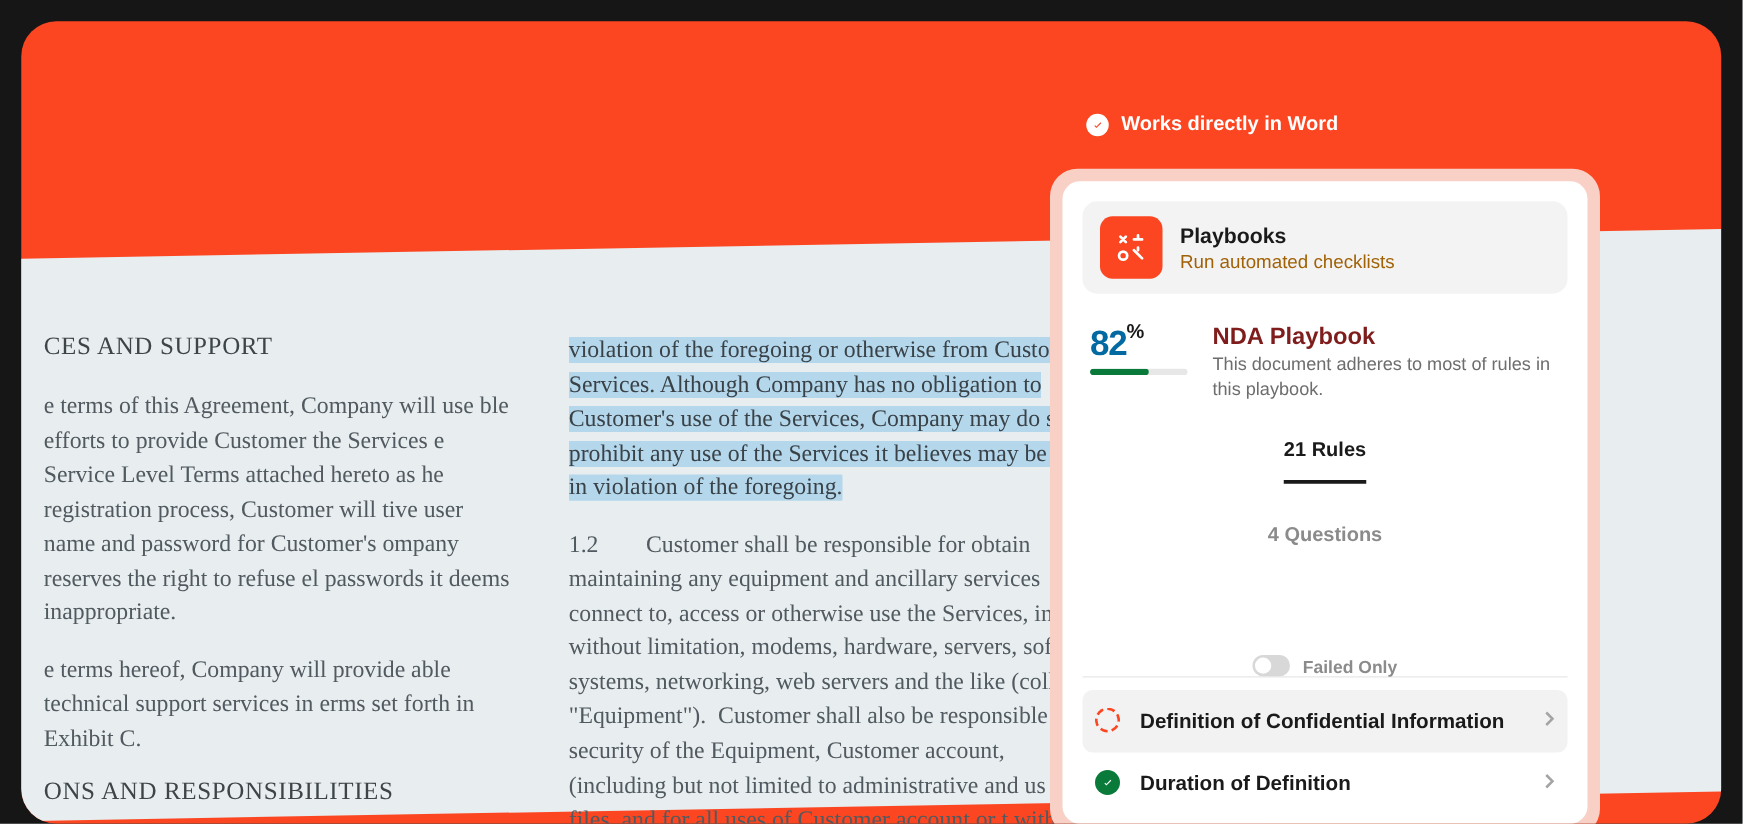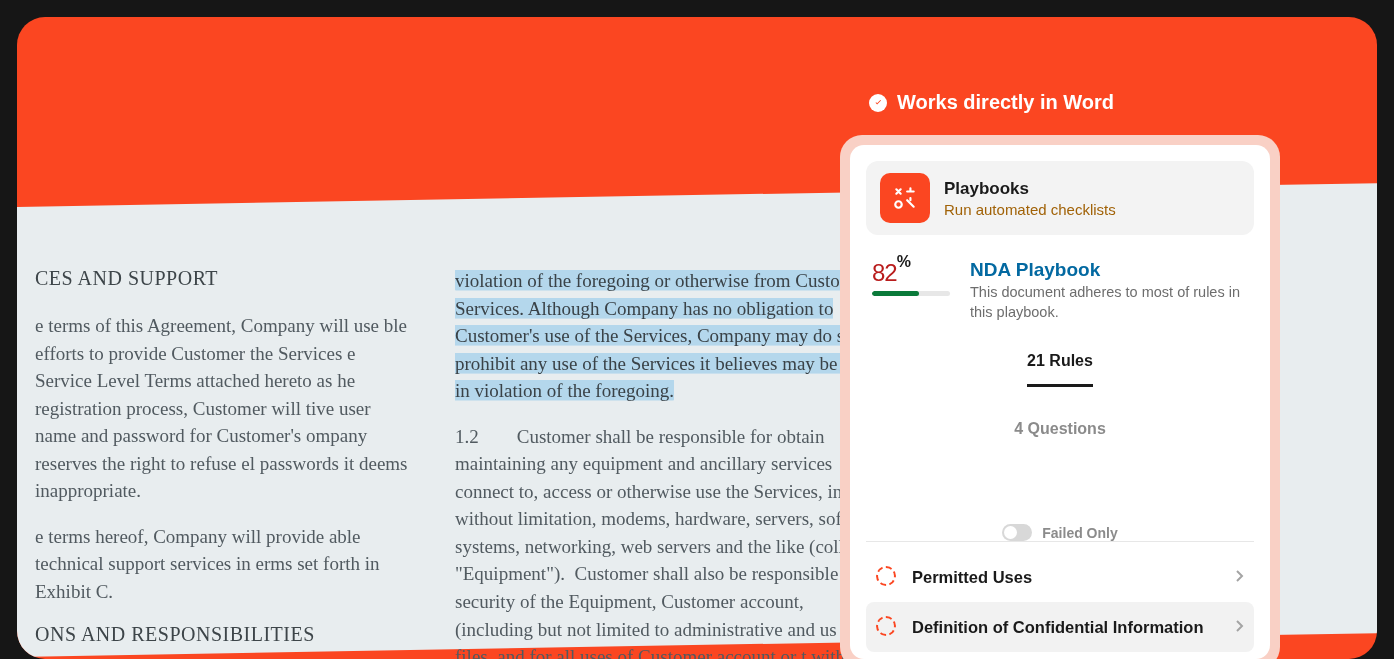--- a/index.html
+++ b/index.html
@@ -77,21 +77,21 @@
   color: #fb4621;
   display: flex;
   align-items: center;
   justify-content: center;
   font-size: 12px;
   font-weight: 900;
 }
 .word-banner-text {
   color: #fff;
   font-weight: 700;
-  font-size: 20px;
+  font-size: 16px;
 }
 .panel {
   position: absolute;
   top: 118px;
   left: 823px;
   width: 440px;
   bottom: -10px;
   background: #f9d0c5;
   border-radius: 22px;
   padding: 10px;
@@ -126,23 +126,23 @@
 .card-title { font-weight: 700; font-size: 17px; color: #1a1a1a; }
 .card-sub { font-size: 15px; color: #a16207; }
 .score-row {
   display: flex;
   gap: 20px;
   padding: 24px 6px 18px 6px;
   align-items: flex-start;
 }
 .score-block { position: relative; }
 .score-num {
-  font-size: 24px;
-  font-weight: 400;
-  color: #b91c1c;
+  font-size: 28px;
+  font-weight: 700;
+  color: #0369a1;
   letter-spacing: -1px;
 }
 .score-pct {
   font-size: 16px;
   font-weight: 800;
   color: #1a1a1a;
   position: relative;
   top: -14px;
 }
 .progress {
@@ -152,21 +152,21 @@
   border-radius: 3px;
   margin-top: 4px;
   overflow: hidden;
 }
 .progress-fill {
   height: 100%;
   background: #0a7a3a;
   border-radius: 3px;
 }
 .score-text { flex: 1; }
-.score-title { font-weight: 700; font-size: 19px; color: #0369a1; margin-bottom: 2px; }
+.score-title { font-weight: 700; font-size: 19px; color: #7f1d1d; margin-bottom: 2px; }
 .score-desc { font-size: 14.5px; color: #6d6d6d; line-height: 1.35; }
 .tabs-row {
   display: flex;
   align-items: center;
   border-bottom: 1px solid #e7e7e7;
   padding: 0 4px;
   gap: 22px;
   flex-direction: column;
 }
 .tab {
@@ -281,29 +281,20 @@
         <div class="tab active">21 Rules</div>
         <div class="tab inactive">4 Questions</div>
         <div class="tabs-spacer"></div>
         <div class="toggle-wrap">
           <div class="toggle"></div>
           <div class="toggle-label">Failed Only</div>
         </div>
       </div>
 
       <div class="rules-list" id="rules-list">
-          <div class="rule-item">
-            <div class="rule-status">
-              <div class="dashed-circle"></div>
-            </div>
-            <div class="rule-label">Permitted Uses</div>
-            <div class="chev"><svg width="8" height="12" viewBox="0 0 8 12">
-                <path fill="none" stroke="#a4a4a4" stroke-width="2" d="M1 1 L6 6 L1 11"></path>
-              </svg></div>
-          </div>
           <div class="rule-item sel">
             <div class="rule-status">
               <div class="dashed-circle"></div>
             </div>
             <div class="rule-label">Definition of Confidential Information</div>
             <div class="chev"><svg width="8" height="12" viewBox="0 0 8 12">
                 <path fill="none" stroke="#a4a4a4" stroke-width="2" d="M1 1 L6 6 L1 11"></path>
               </svg></div>
           </div>
           <div class="rule-item">

